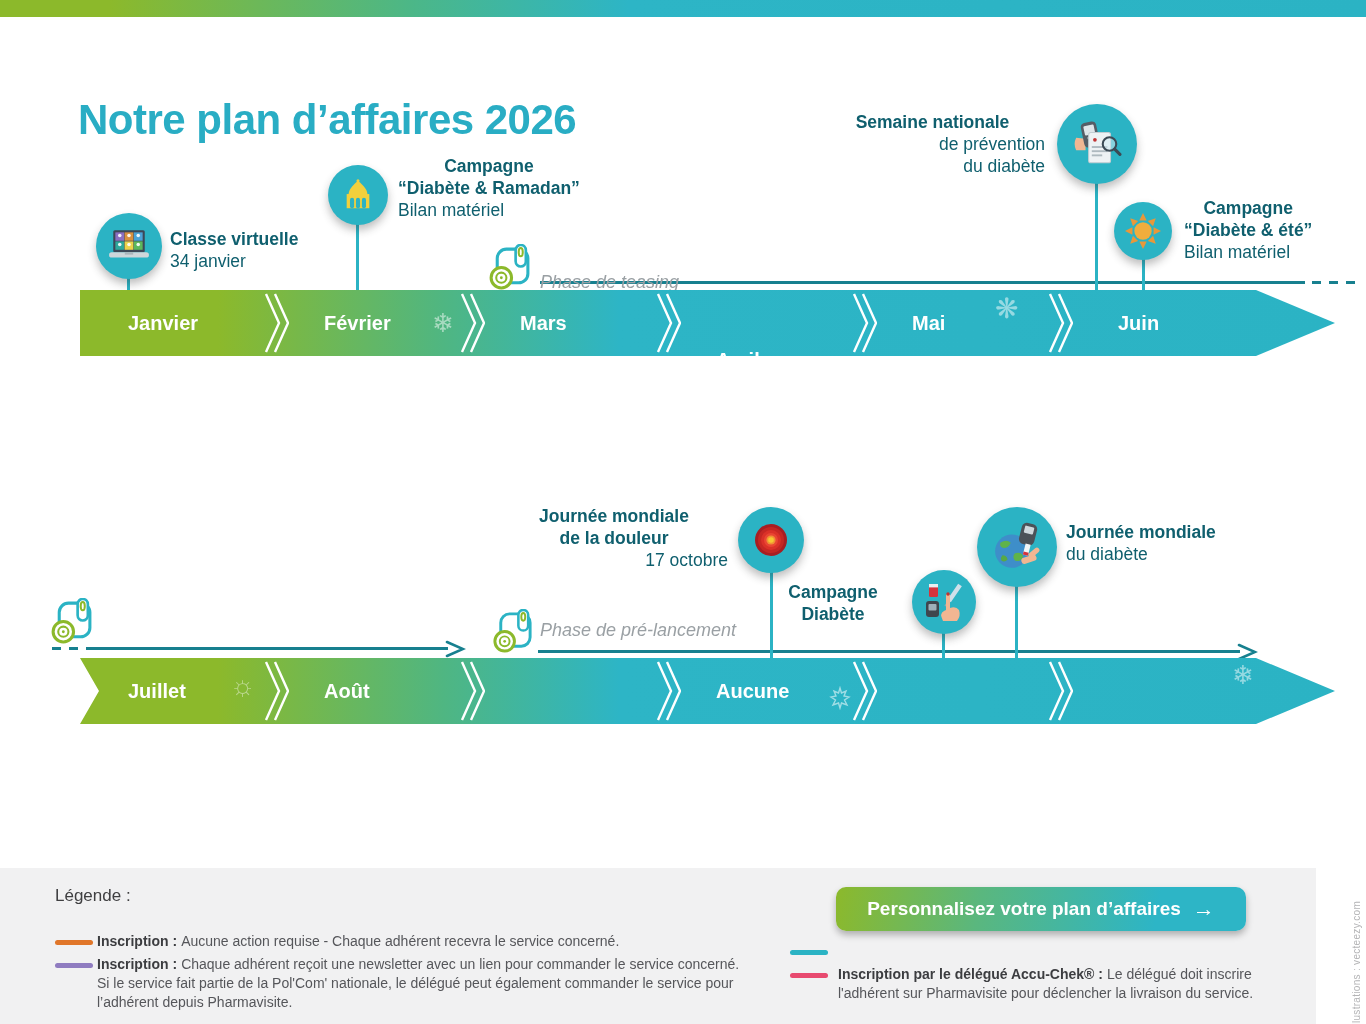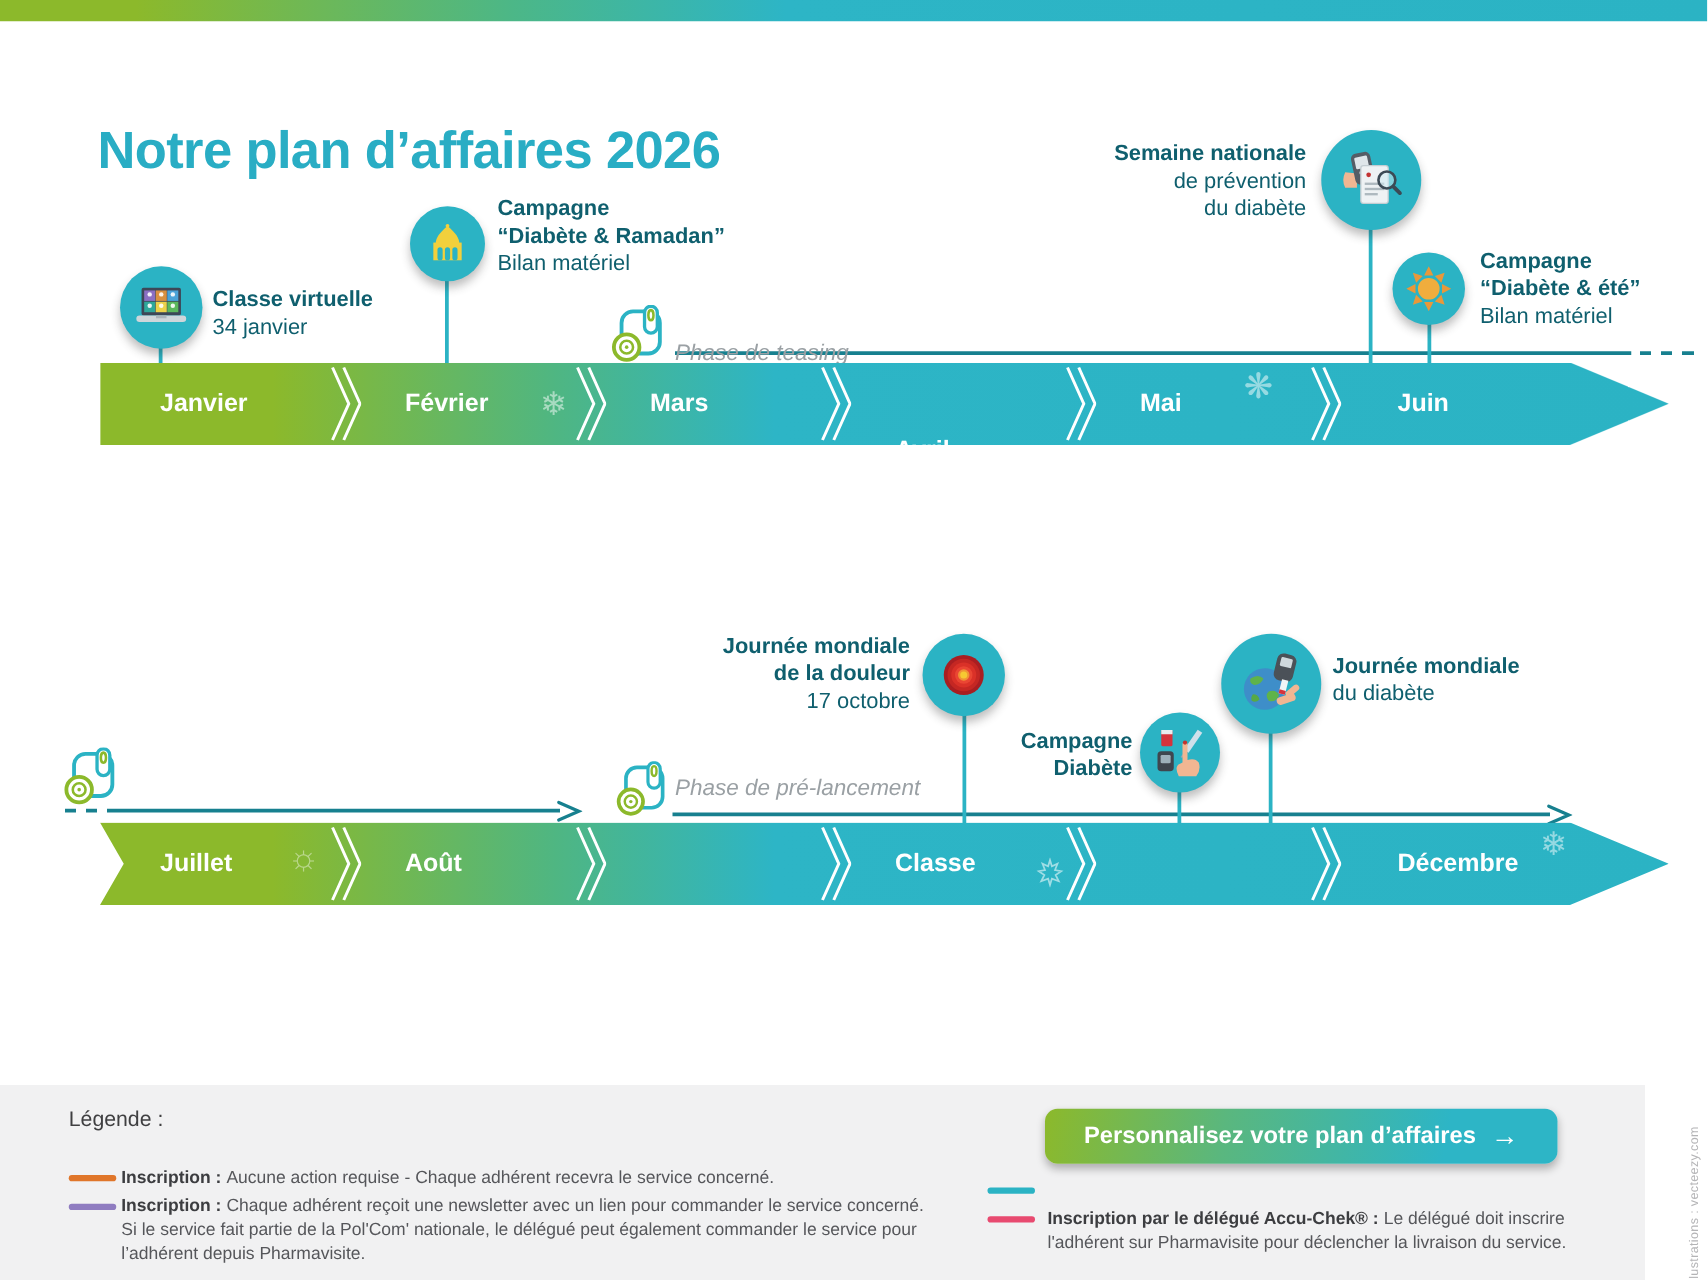--- a/index.html
+++ b/index.html
@@ -22,21 +22,21 @@
   .sep{position:absolute;top:2px;}
   .decor{position:absolute;color:rgba(255,255,255,.5);}
 
   
   .conn{position:absolute;width:3px;background:#2bb3c4;}
   .evc{position:absolute;border-radius:50%;background:#2bb3c4;
        box-shadow:0 5px 8px rgba(40,40,40,.3);display:flex;align-items:center;justify-content:center;}
 
   
   .etext{position:absolute;font-size:17.5px;line-height:22px;color:#0f5f6e;}
-  .etext .b{font-weight:700;}
+  .etext .b{font-weight:700;text-align:center;}
   .etext.right{text-align:right;}
 
   
   .plabel{position:absolute;font-style:italic;font-size:18px;color:#9aa0a4;}
   .pline{position:absolute;height:3px;background:#17808f;}
   .pdash{position:absolute;height:3px;
     background:repeating-linear-gradient(90deg,#17808f 0 9px,transparent 9px 17px);}
   .parrow{position:absolute;}
   .pdev{position:absolute;}
 
@@ -283,22 +283,21 @@
     <div class="b">Diabète</div>
   </div>
   <div class="etext" style="left:1066px;top:521px;">
     <div class="b">Journée mondiale</div>
     <div>du diabète</div>
   </div>
 
   <div class="bar bar2">
     <span class="month" style="left:48px;">Juillet</span>
     <span class="month" style="left:244px;">Août</span>
-    <span class="month" style="left:636px;">Classe</span>
-    <span class="month" style="left:1038px;">Décembre</span>
+    <span class="month" style="left:636px;">Aucune</span>
     <svg class="sep" style="left:183px" width="26" height="62" viewBox="0 0 26 62">
         <path d="M3 2 L16 31 L3 60" stroke="#fff" stroke-width="2.4" fill="none"></path>
         <path d="M12 2 L25 31 L12 60" stroke="#fff" stroke-width="2.4" fill="none"></path>
       </svg>
     <svg class="sep" style="left:379px" width="26" height="62" viewBox="0 0 26 62">
         <path d="M3 2 L16 31 L3 60" stroke="#fff" stroke-width="2.4" fill="none"></path>
         <path d="M12 2 L25 31 L12 60" stroke="#fff" stroke-width="2.4" fill="none"></path>
       </svg>
     <svg class="sep" style="left:575px" width="26" height="62" viewBox="0 0 26 62">
         <path d="M3 2 L16 31 L3 60" stroke="#fff" stroke-width="2.4" fill="none"></path>

